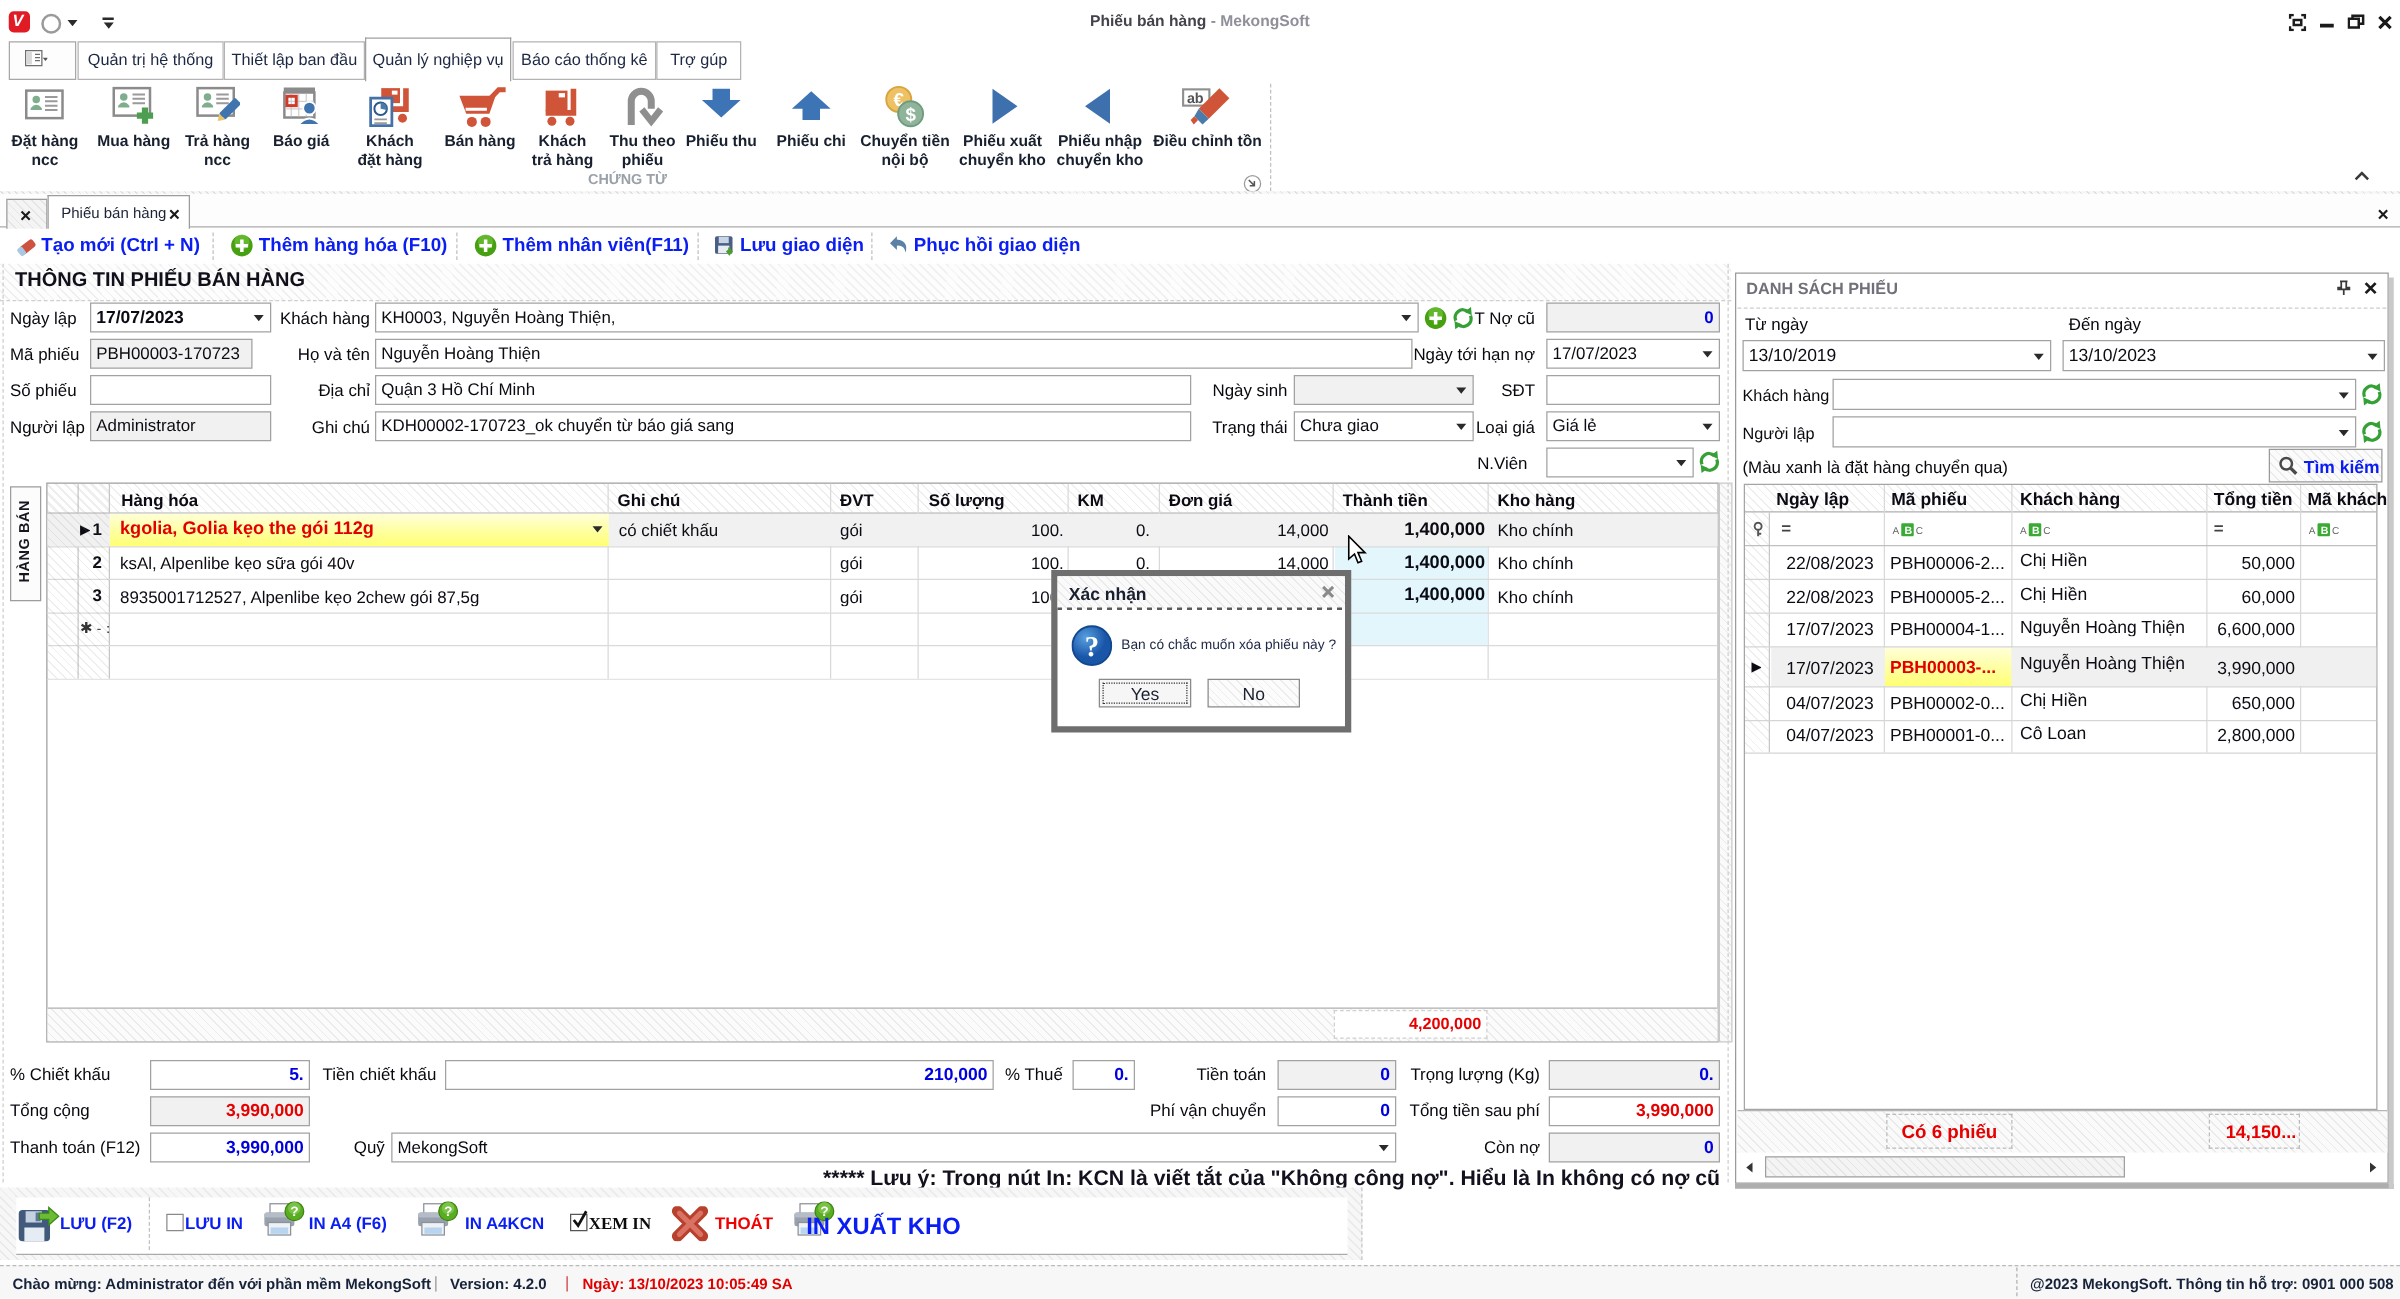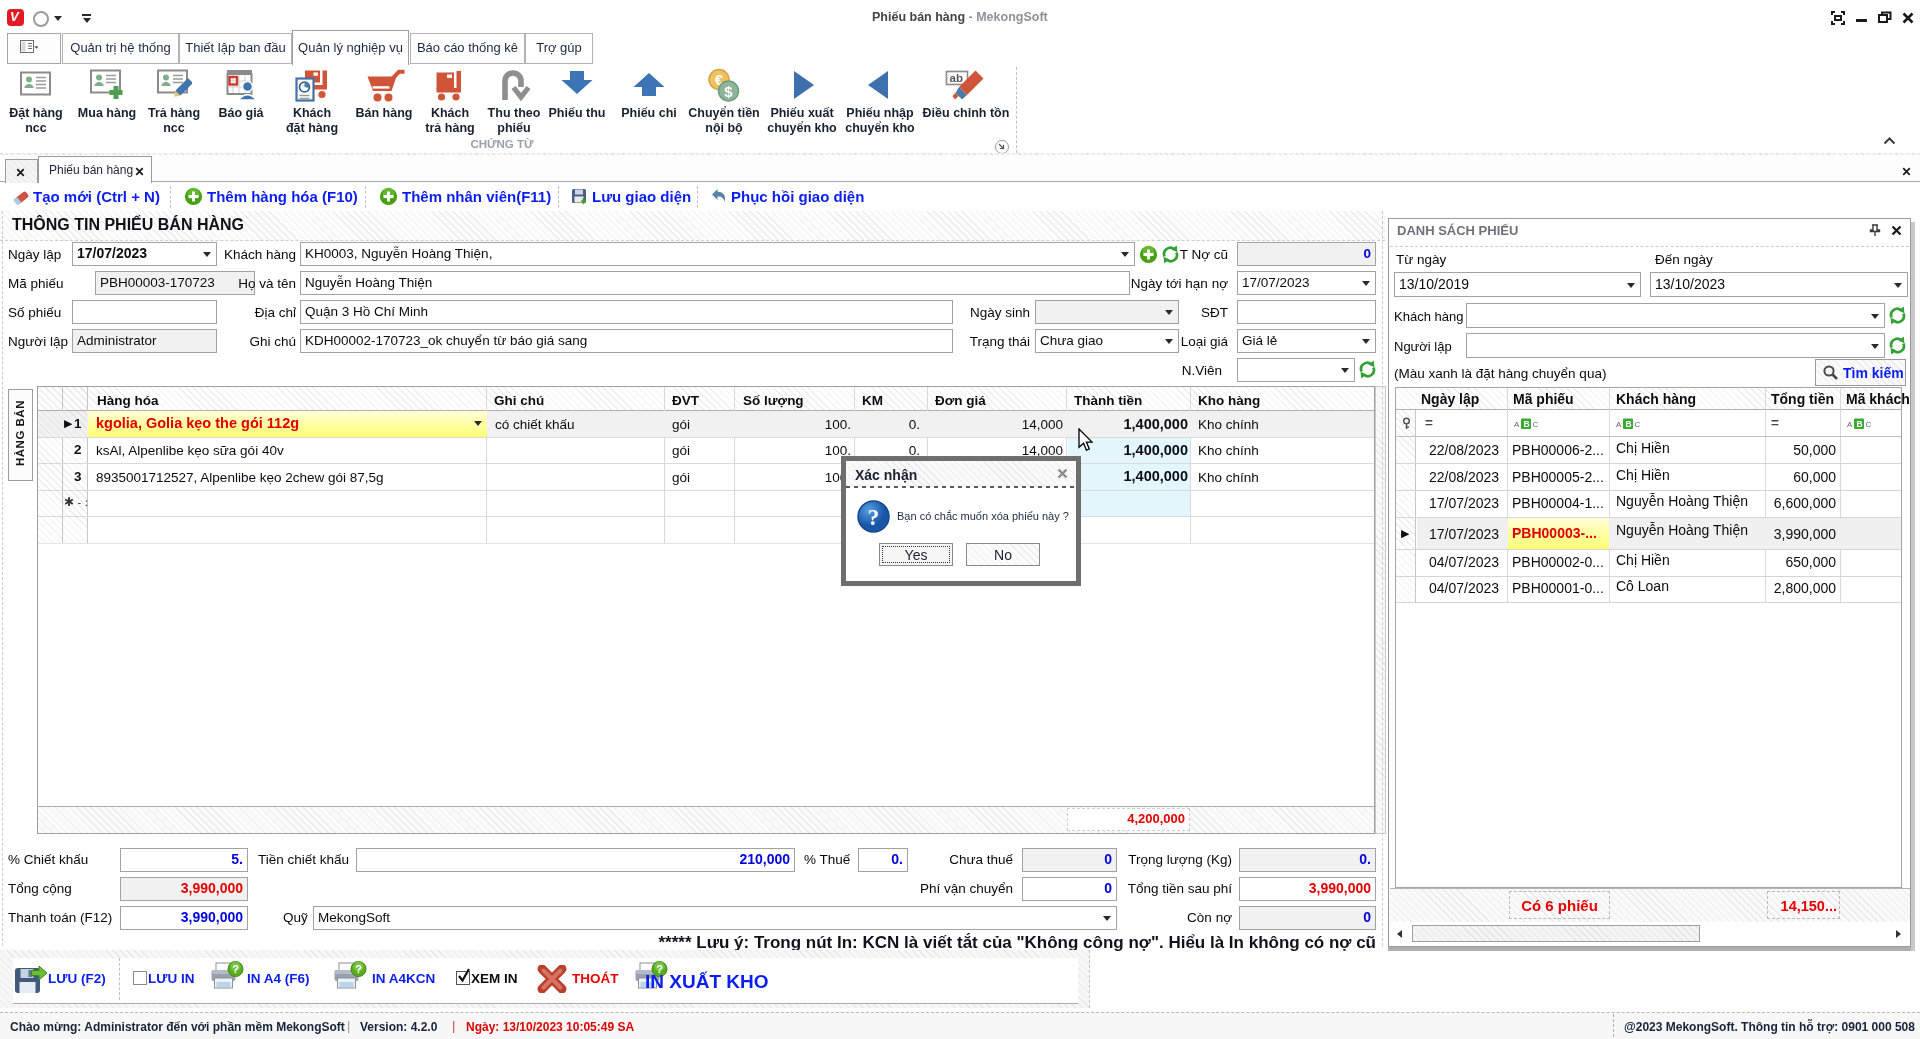--- a/index.html
+++ b/index.html
@@ -264,21 +264,21 @@
       </svg>
   <div class="link" style="left:731px;top:5px;">Phục hồi giao diện</div>
 </div>
 <div class="a hatch" style="left:0;top:211px;width:1385px;height:29px;background-color:#fdfdfd;border-bottom:1px dashed #cfcfcf;">
   <div class="a b nw" style="left:12px;top:5px;font-size:16px;color:#10101a;">THÔNG TIN PHIẾU BÁN HÀNG</div>
 </div>
 
 <div class="lb" style="left:8px;top:247px;">Ngày lập</div>
 <div class="inp b" style="left:72px;top:242px;width:145px;font-size:14px;">17/07/2023<i class="da"></i></div>
 <div class="lb" style="left:8px;top:276px;">Mã phiếu</div>
-<div class="inp gray" style="left:72px;top:271px;width:160px;margin-left:23px;">PBH00003-170723</div>
+<div class="inp gray" style="left:72px;top:271px;width:130px;">PBH00003-170723</div>
 <div class="lb" style="left:8px;top:305px;">Số phiếu</div>
 <div class="inp" style="left:72px;top:300px;width:145px;"></div>
 <div class="lb" style="left:8px;top:334px;">Người lập</div>
 <div class="inp gray" style="left:72px;top:329px;width:145px;">Administrator</div>
 
 <div class="lb" style="left:186px;top:247px;width:110px;text-align:right;">Khách hàng</div>
 <div class="inp" style="left:300px;top:242px;width:835px;">KH0003, Nguyễn Hoàng Thiện,<i class="da"></i></div>
 <svg class="a" style="left:1139px;top:245px" width="19" height="19" viewBox="0 0 19 19">
       <circle cx="9.5" cy="9.5" r="8.6" fill="#46a010"></circle>
       <circle cx="9.5" cy="6.5" r="6" fill="#6fc13a" opacity="0.7"></circle>
@@ -397,21 +397,21 @@
 <div class="a hatch" style="left:38px;top:806px;width:1336px;height:27px;border-top:1px solid #b0b0b0;box-sizing:border-box;background-color:#fbfbfb;"></div>
 <div class="a" style="left:1067px;top:808px;width:123px;height:23px;background:#fff;border:1px dashed #cfcfcf;box-sizing:border-box;"></div>
 <div class="cell b red" style="left:1070px;top:811px;width:115px;text-align:right;font-size:13px;">4,200,000</div>
 
 <div class="lb" style="left:8px;top:852px;">% Chiết khấu</div>
 <div class="inp b blue" style="left:120px;top:848px;width:128px;text-align:right;font-size:14px;">5.</div>
 <div class="lb" style="left:258px;top:852px;">Tiền chiết khấu</div>
 <div class="inp b blue" style="left:356px;top:848px;width:439px;text-align:right;font-size:14px;">210,000</div>
 <div class="lb" style="left:804px;top:852px;">% Thuế</div>
 <div class="inp b blue" style="left:858px;top:848px;width:50px;text-align:right;font-size:14px;">0.</div>
-<div class="lb" style="left:933px;top:852px;width:80px;text-align:right;">Chưa thuế</div>
+<div class="lb" style="left:933px;top:852px;width:80px;text-align:right;">Tiền toán</div>
 <div class="inp gray b blue" style="left:1022px;top:848px;width:95px;text-align:right;font-size:14px;">0</div>
 <div class="lb" style="left:1122px;top:852px;width:110px;text-align:right;">Trọng lượng (Kg)</div>
 <div class="inp gray b blue" style="left:1239px;top:848px;width:137px;text-align:right;font-size:14px;">0.</div>
 
 <div class="lb" style="left:8px;top:881px;">Tổng cộng</div>
 <div class="inp gray b red" style="left:120px;top:877px;width:128px;text-align:right;font-size:14px;">3,990,000</div>
 <div class="lb" style="left:913px;top:881px;width:100px;text-align:right;">Phí vận chuyển</div>
 <div class="inp b blue" style="left:1022px;top:877px;width:95px;text-align:right;font-size:14px;">0</div>
 <div class="lb" style="left:1120px;top:881px;width:112px;text-align:right;">Tổng tiền sau phí</div>
 <div class="inp b red" style="left:1239px;top:877px;width:137px;text-align:right;font-size:14px;">3,990,000</div>
@@ -459,21 +459,21 @@
   <rect x="7.5" y="21" width="14" height="5" fill="#b8d4ee"></rect>
   <circle cx="26.5" cy="8" r="7.5" fill="#5aad21" stroke="#3c8312"></circle>
   <circle cx="26.5" cy="5.5" r="5" fill="#83ca52" opacity="0.75"></circle>
   <text x="26.5" y="12" text-anchor="middle" font-size="11" font-weight="bold" fill="#fff" font-family="Liberation Sans">?</text>
 </svg>
 <div class="link" style="left:372px;top:971px;font-size:13.5px;">IN A4KCN</div>
 <div class="a" style="left:456px;top:971px;width:12px;height:12px;border:1px solid #555;background:#fff;"></div>
 <svg class="a" style="left:457px;top:968px" width="14" height="16" viewBox="0 0 14 16">
       <path d="M2 8 L5.5 12.5 L12 1" stroke="#111" stroke-width="2.2" fill="none"></path>
     </svg>
-<div class="a b nw" style="left:471px;top:971px;font-size:13.5px;color:#0c0c0c;">XEM IN</div>
+<div class="a b nw" style="left:471px;top:971px;font-size:13.5px;color:#0c0c0c;font-family:Liberation Serif, serif;">XEM IN</div>
 <svg class="a" style="left:537px;top:965px" width="30" height="28" viewBox="0 0 30 28">
   <path d="M5 4 L25 24 M25 4 L5 24" stroke="#b8412e" stroke-width="9" stroke-linecap="round"></path>
   <path d="M6.5 5.5 L23.5 22.5 M23.5 5.5 L6.5 22.5" stroke="#da7263" stroke-width="4" stroke-linecap="round"></path>
 </svg>
 <div class="a b nw" style="left:572px;top:971px;font-size:13.5px;color:#f00000;">THOÁT</div>
 <svg class="a" style="left:633px;top:961px" width="35" height="32" viewBox="0 0 35 32">
   <rect x="7" y="2" width="15" height="9" fill="#fff" stroke="#8b9099"></rect>
   <rect x="2.5" y="9" width="24" height="11" rx="2" fill="#98a1ad"></rect>
   <rect x="2.5" y="9" width="24" height="4" rx="2" fill="#b4bcc6"></rect>
   <rect x="5.5" y="17" width="18" height="10" fill="#eef1f5" stroke="#8b9099"></rect>

